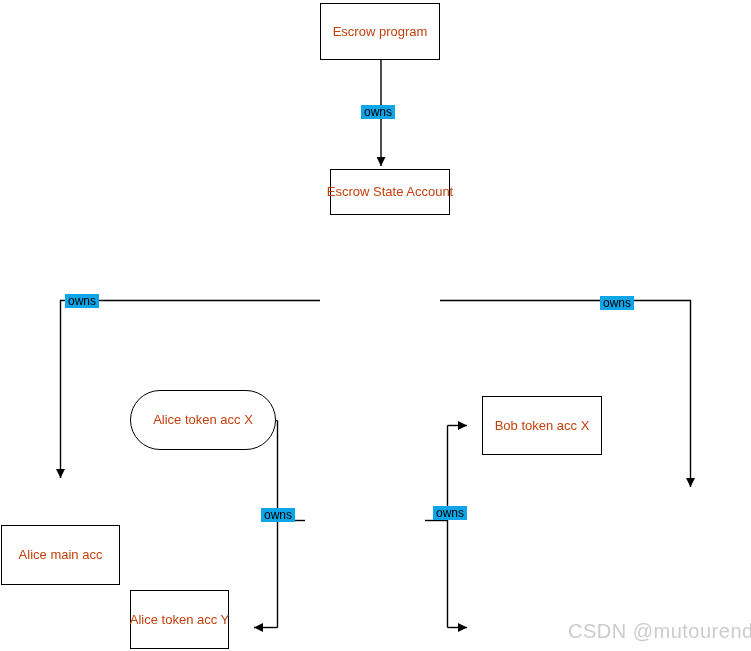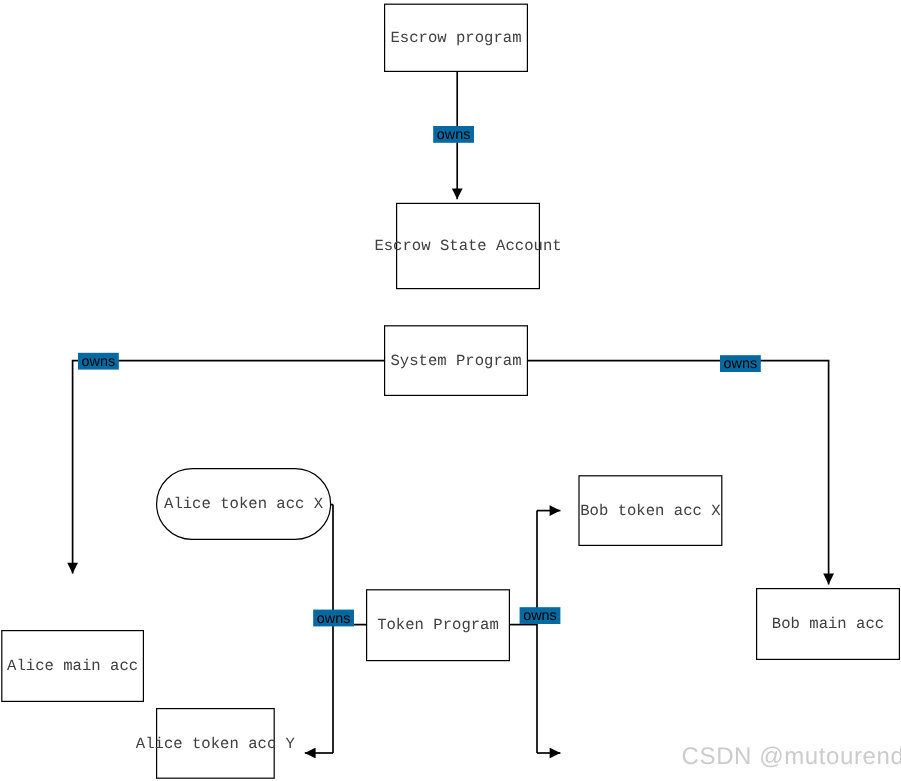--- a/index.html
+++ b/index.html
@@ -14,42 +14,41 @@
   svg.wires { position: absolute; top: 0; left: 0; width: 751px; height: 651px; }
   .node {
     position: absolute;
     box-sizing: border-box;
     background: #ffffff;
     border: 1.5px solid #000000;
     display: flex;
     align-items: center;
     justify-content: center;
     font-size: 13px;
-    color: #404040;
+    color: #c2410c;
     text-align: center;
     white-space: nowrap;
     line-height: 1.2;
-    font-family: Liberation Mono, monospace;
   }
   
   .n-escrow-program      { left: 320px; top: 3px;   width: 120px; height: 57px; }
-  .n-escrow-state        { left: 330px; top: 169px; width: 120px; height: 72px; }
+  .n-escrow-state        { left: 330px; top: 169px; width: 120px; height: 46px; }
   .n-system-program      { left: 320px; top: 271px; width: 120px; height: 59px; }
   .n-alice-main          { left: 1px;   top: 481px; width: 119px; height: 60px; margin-top: 44px; }
   .n-bob-main            { left: 630px; top: 490px; width: 120px; height: 60px; }
   .n-token-program       { left: 305px; top: 491px; width: 120px; height: 60px; }
   .n-alice-token-x       { left: 130px; top: 390px; width: 146px; height: 60px; border-radius: 30px; }
   .n-alice-token-y       { left: 130px; top: 590px; width: 99px; height: 59px; }
   .n-bob-token-x         { left: 470px; top: 396px; width: 120px; height: 59px; margin-left: 12px; }
   .n-bob-token-y         { left: 470px; top: 590px; width: 120px; height: 59px; }
 
   .edge-label {
     position: absolute;
     transform: translate(-50%, -50%);
-    background: #0369a1;
+    background: #0ea5e9;
     padding: 0 3px;
     font-size: 12px;
     color: #000000;
     white-space: nowrap;
   }
   .el-top         { left: 378px; top: 112px; }
   .el-left        { left: 82px;  top: 301px; }
   .el-right       { left: 617px; top: 303px; }
   .el-token-left  { left: 278px; top: 515px; }
   .el-token-right { left: 450px; top: 513px; }
@@ -88,24 +87,21 @@
     <polyline points="277.5,627.5 254,627.5" fill="none" stroke="#000000" stroke-width="1.4" marker-end="url(#arrow)"></polyline>
 
     <polyline points="425,520.5 447.5,520.5" fill="none" stroke="#000000" stroke-width="1.4"></polyline>
     <polyline points="447.5,425.5 447.5,627.5" fill="none" stroke="#000000" stroke-width="1.4"></polyline>
     <polyline points="447.5,425.5 467,425.5" fill="none" stroke="#000000" stroke-width="1.4" marker-end="url(#arrow)"></polyline>
     <polyline points="447.5,627.5 467,627.5" fill="none" stroke="#000000" stroke-width="1.4" marker-end="url(#arrow)"></polyline>
   </svg>
 
   <div class="node n-escrow-program">Escrow program</div>
   <div class="node n-escrow-state">Escrow State Account</div>
-  <div class="node n-system-program">System Program</div>
   <div class="node n-alice-main">Alice main acc</div>
-  <div class="node n-bob-main">Bob main acc</div>
-  <div class="node n-token-program">Token Program</div>
   <div class="node n-alice-token-x">Alice token acc X</div>
   <div class="node n-alice-token-y">Alice token acc Y</div>
   <div class="node n-bob-token-x">Bob token acc X</div>
 
   <div class="edge-label el-top">owns</div>
   <div class="edge-label el-left">owns</div>
   <div class="edge-label el-right">owns</div>
   <div class="edge-label el-token-left">owns</div>
   <div class="edge-label el-token-right">owns</div>
 

